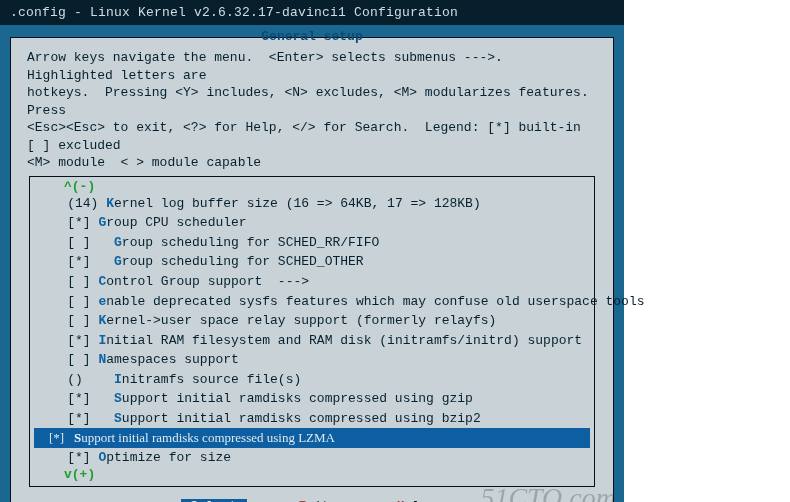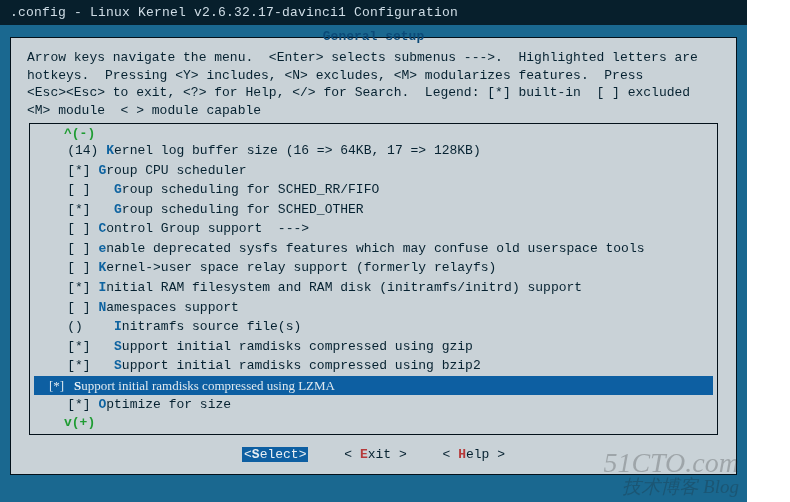--- a/index.html
+++ b/index.html
@@ -1,17 +1,17 @@
 <!DOCTYPE html>
 <html><head>
 <meta charset="utf-8">
 <style>
   * { margin: 0; padding: 0; box-sizing: border-box; }
   html, body { width: 790px; height: 502px; font-family: "Courier New", monospace; font-size: 13px; overflow: hidden; background: #fff; }
-  .screen { width: 747px; height: 502px; background: #fff; display: flex; flex-direction: column; border-radius: 19px; }
+  .screen { width: 624px; height: 502px; background: #fff; display: flex; flex-direction: column; border-radius: 19px; }
   .titlebar { background: #071f2c; color: #cfdde6; padding: 5px 10px; font-size: 13px; letter-spacing: 0.2px; }
   .term { flex: 1; background: #1a6890; padding: 12px 10px 10px 10px; position: relative; }
   .outer { background: #c9d2d7; border: 1px solid #03111a; position: relative; padding: 0 0 10px 0; }
   .outer-title { position: relative; top: -9px; text-align: center; color: #0b4a78; font-weight: bold; margin-bottom: -6px; }
   .help { color: #062231; padding: 2px 16px 0 16px; white-space: pre-wrap; line-height: 1.35; }
   .listwrap { margin: 4px 18px 6px 18px; border: 1px solid #03111a; padding: 2px 4px 4px 4px; position: relative; }
   .scroll-ind { color: #1f9c33; font-weight: bold; padding-left: 30px; }
   .row { white-space: pre; color: #062231; padding: 1px 2px; line-height: 1.35; }
   .row .hk { color: #0e63a0; font-weight: bold; }
   .row.sel { background: #0d5fa2; color: #dfe9ef; font-family: Liberation Serif, serif; }

